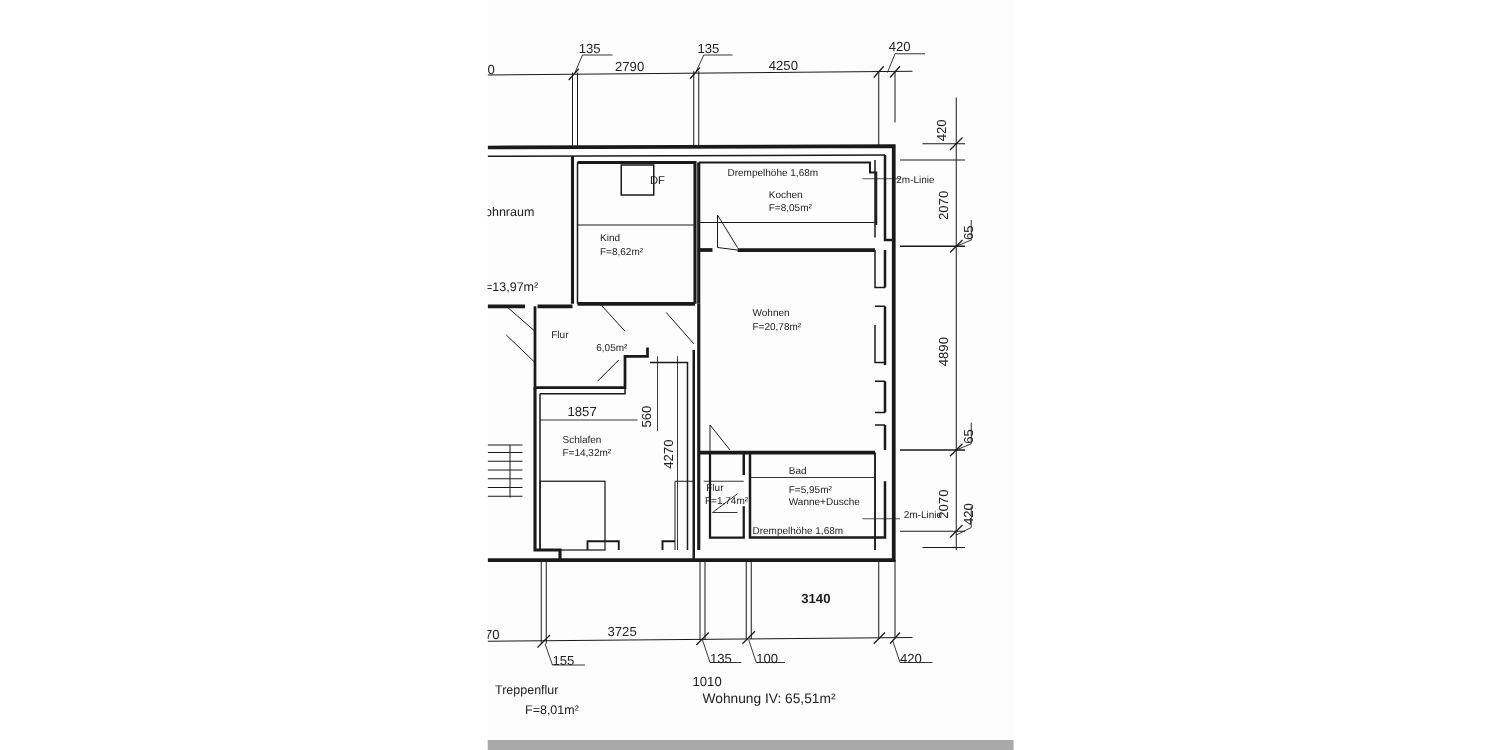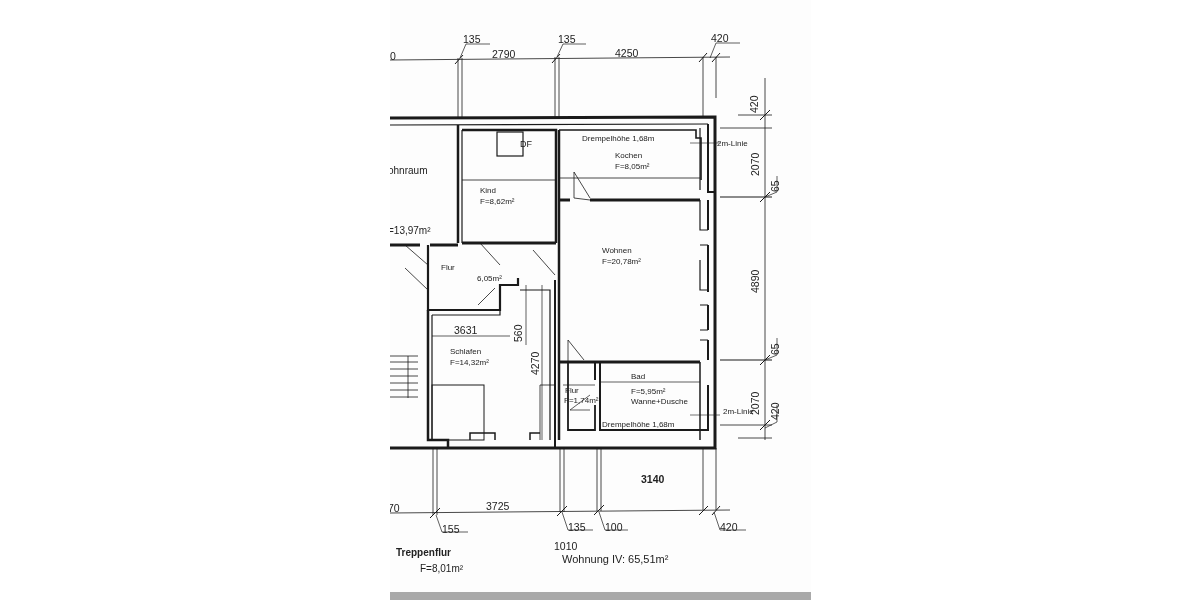--- a/index.html
+++ b/index.html
@@ -163,21 +163,21 @@
 
   <span class="lbl s10" style="left:-2px;top:503px;">70</span>
   <span class="lbl s10" style="left:52px;top:524px;">155</span>
   <span class="lbl s10" style="left:96px;top:501px;">3725</span>
   <span class="lbl s10" style="left:164px;top:500px;margin-top:41px;">1010</span>
   <span class="lbl s10" style="left:178px;top:522px;">135</span>
   <span class="lbl s10" style="left:215px;top:522px;">100</span>
   <span class="lbl s10" style="left:251px;top:474px;font-weight:bold;">3140</span>
   <span class="lbl s10" style="left:330px;top:522px;">420</span>
 
-  <span class="lbl s10" style="left:64px;top:325px;">3631</span>
+  <span class="lbl s10" style="left:64px;top:325px;">1857</span>
   <span class="lbl s10 vert" style="left:123px;top:342px;">560</span>
   <span class="lbl s10 vert" style="left:140px;top:375px;">4270</span>
 
   <span class="lbl s14" style="left:-2px;top:166px;">ohnraum</span>
   <span class="lbl s14" style="left:-2px;top:185px;margin-top:41px;">=13,97m²</span>
 
   <span class="lbl s9" style="left:130px;top:140px;">DF</span>
   <span class="lbl s8" style="left:90px;top:187px;">Kind</span>
   <span class="lbl s8" style="left:90px;top:198px;">F=8,62m²</span>
 
@@ -197,18 +197,18 @@
 
   <span class="lbl s8" style="left:175px;top:387px;">Flur</span>
   <span class="lbl s8" style="left:174px;top:397px;">F=1,74m²</span>
 
   <span class="lbl s8" style="left:241px;top:373px;">Bad</span>
   <span class="lbl s8" style="left:241px;top:388px;">F=5,95m²</span>
   <span class="lbl s8" style="left:241px;top:398px;">Wanne+Dusche</span>
   <span class="lbl s8" style="left:212px;top:421px;">Drempelhöhe 1,68m</span>
   <span class="lbl s8" style="left:333px;top:408px;">2m-Linie</span>
 
-  <span class="lbl s14" style="left:6px;top:548px;font-weight:bold;">Treppenflur</span>
+  <span class="lbl s14" style="left:6px;top:548px;">Treppenflur</span>
   <span class="lbl s14" style="left:6px;top:564px;margin-left:24px;">F=8,01m²</span>
   <span class="lbl s15" style="left:172px;top:554px;">Wohnung IV: 65,51m²</span>
 
   <div class="bottom-bar"></div>
 </div>
 
 </body></html>

